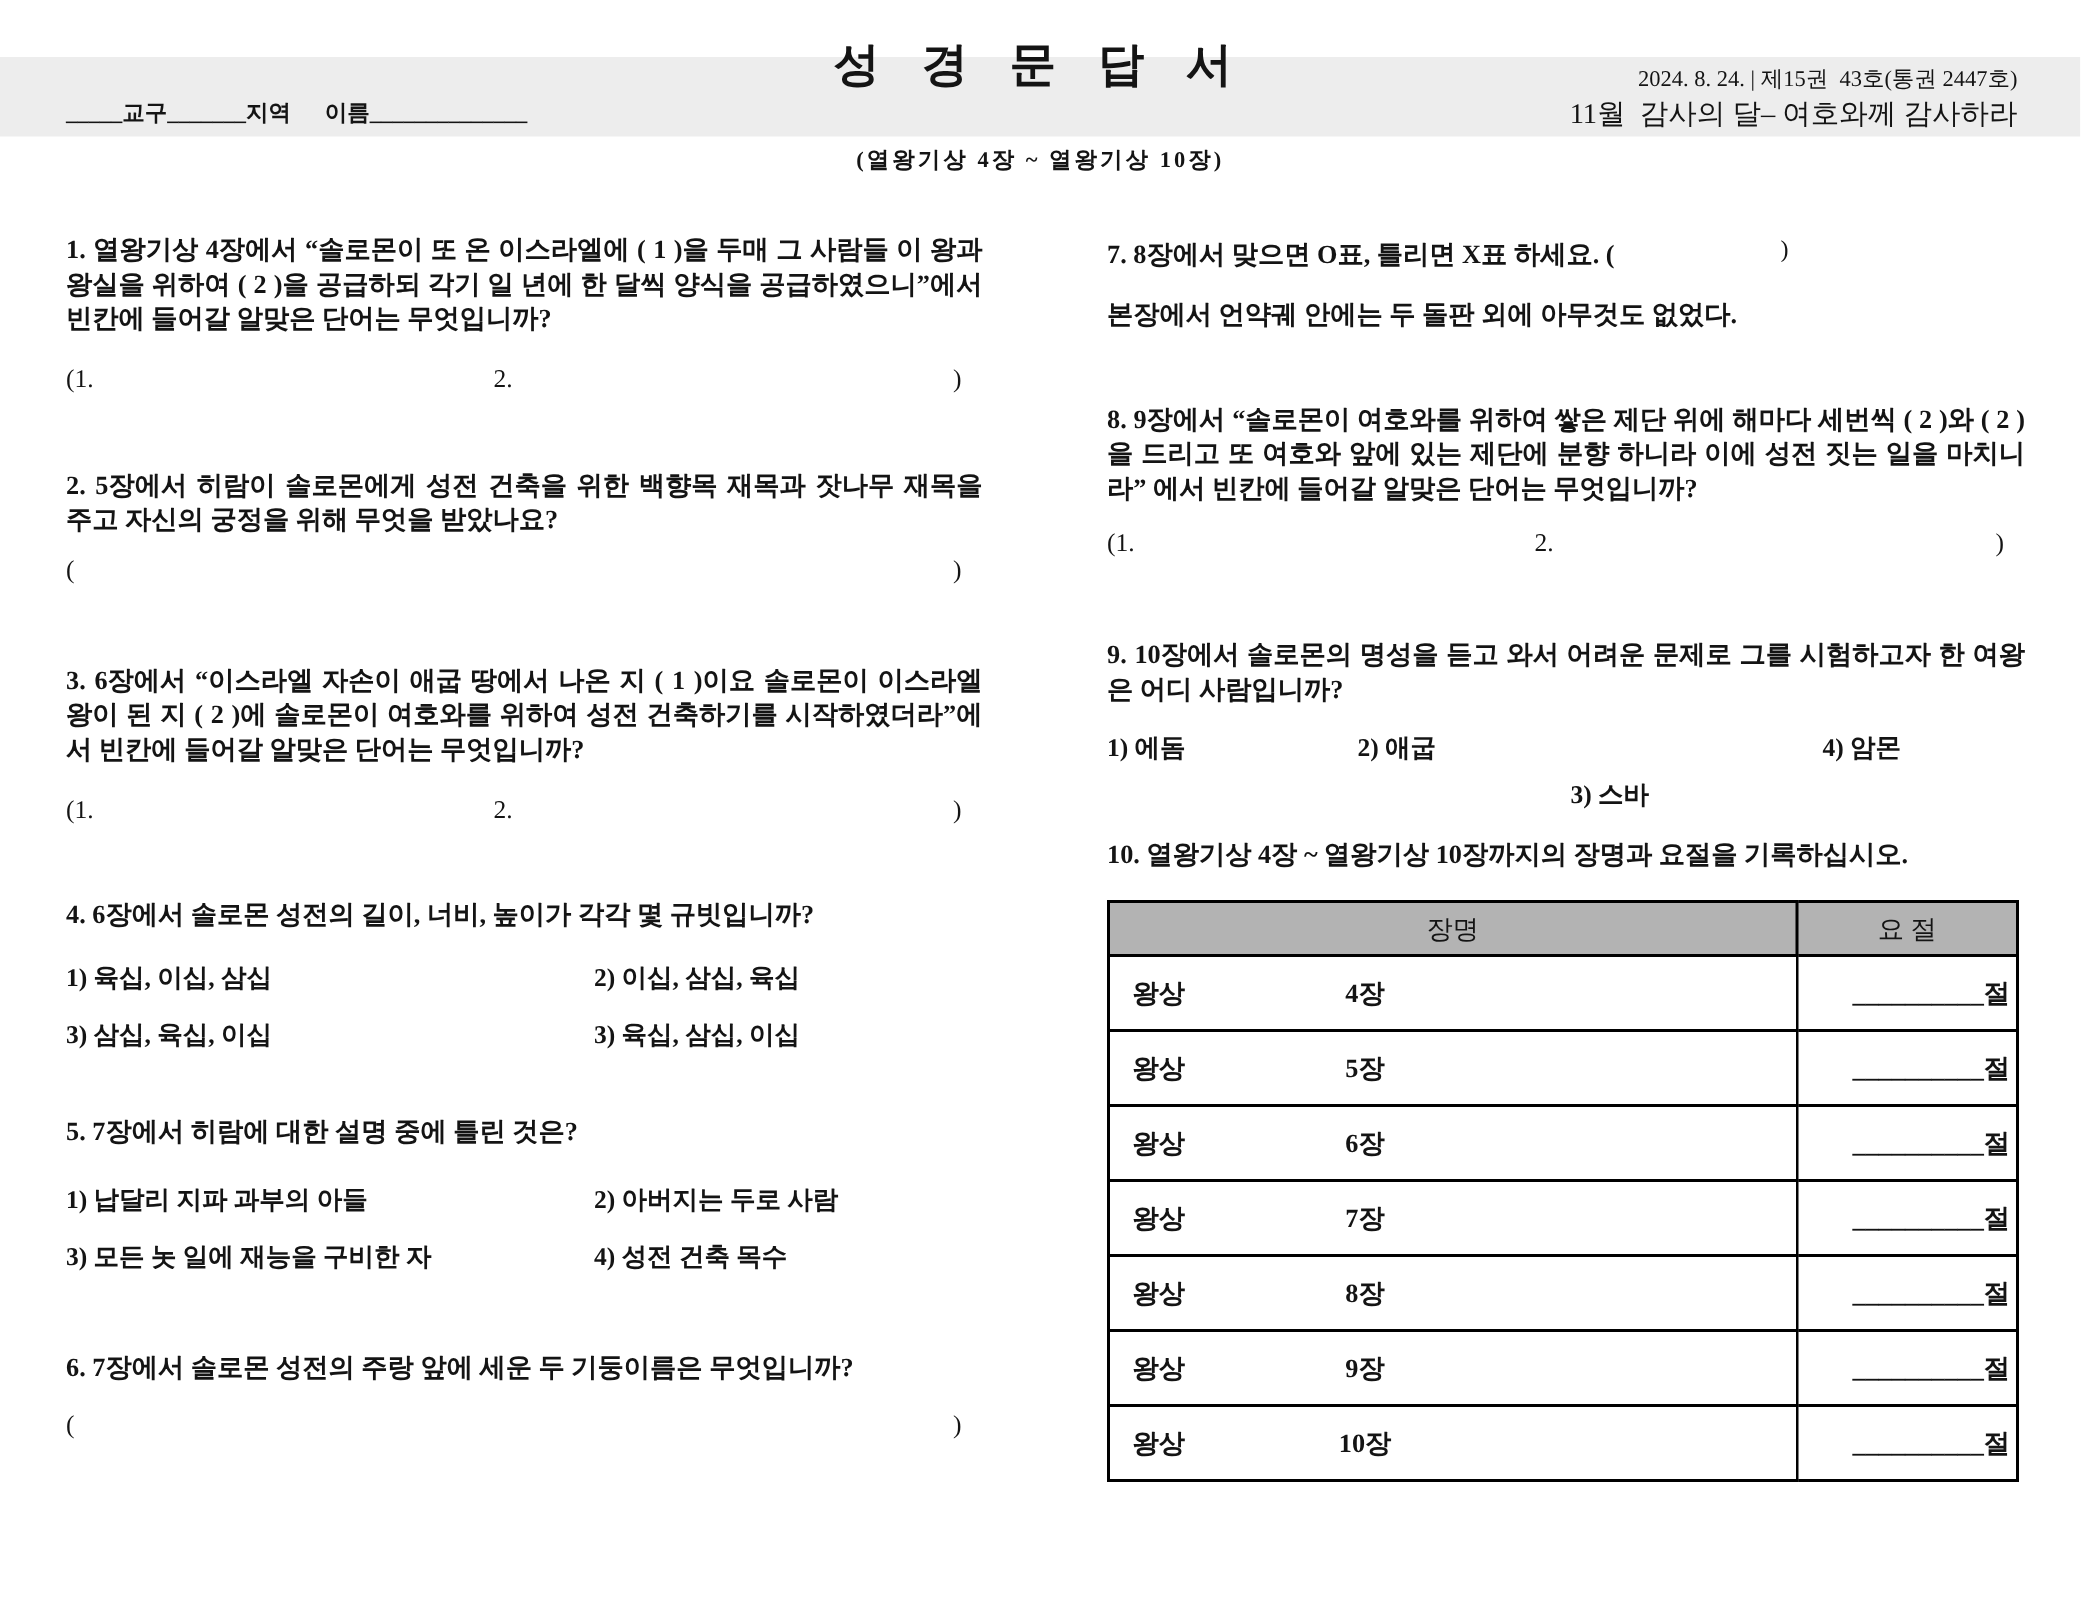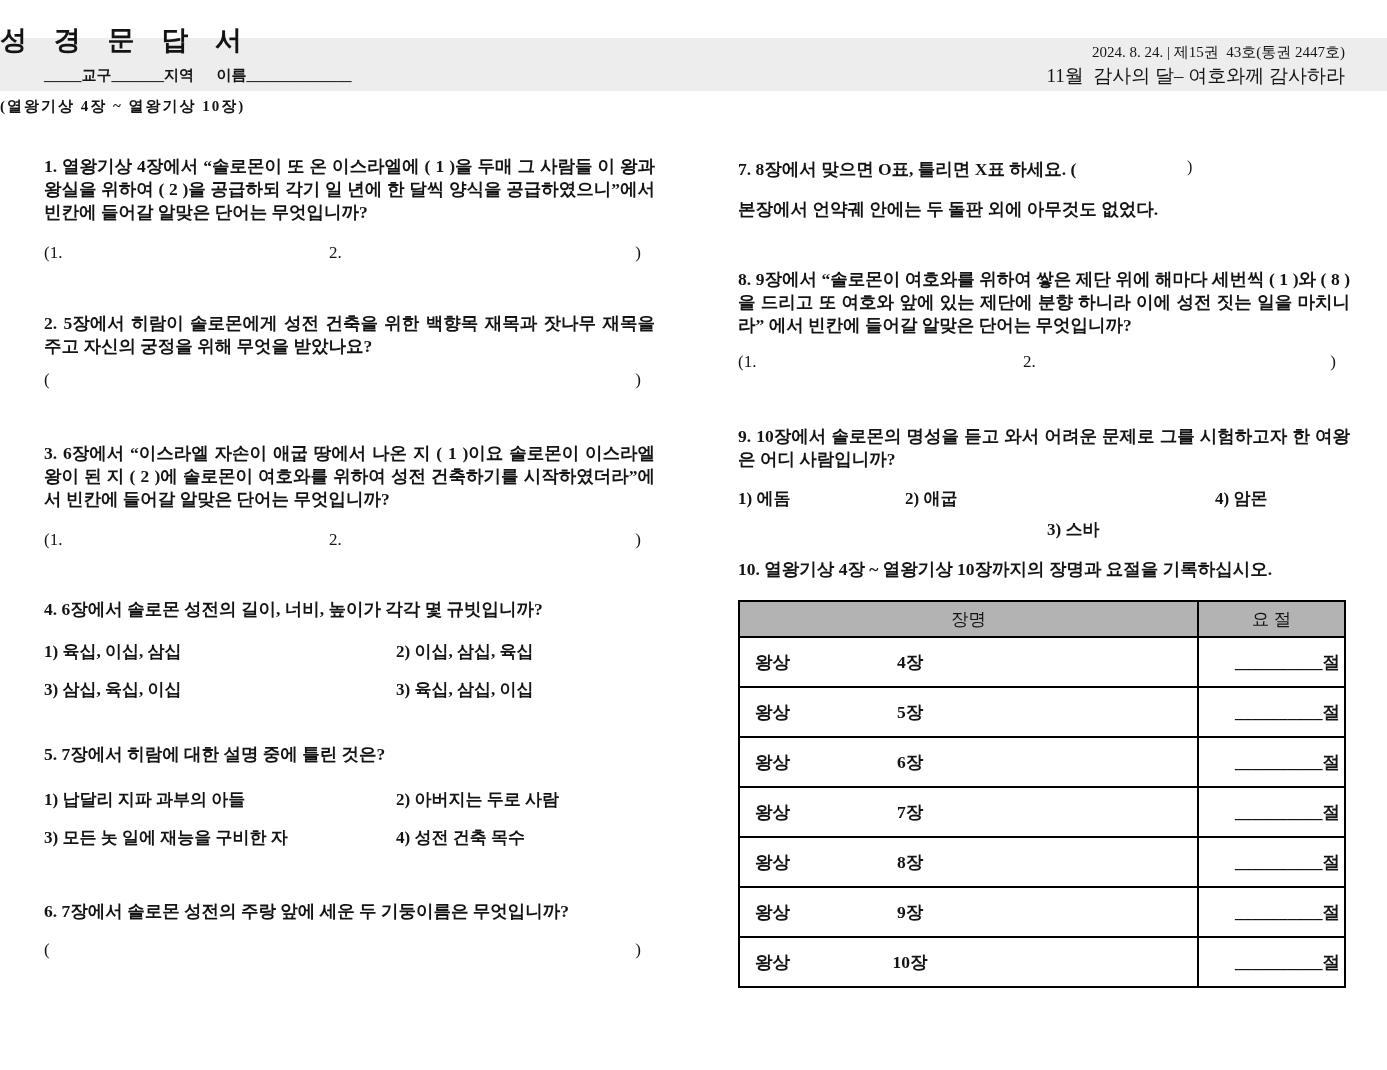--- a/index.html
+++ b/index.html
@@ -14,39 +14,40 @@
     background:#ffffff;
     overflow:hidden;
   }
   
   .gray-band{
     position:absolute;left:0;top:38px;width:1387px;height:53px;
     background:#ededed;z-index:0;
   }
   .doc-title{
     position:absolute;left:0;right:0;top:22px;
-    text-align:left;
-    font-size:27px;font-weight:bold;letter-spacing:10px;
+    text-align:center;
+    font-size:31px;font-weight:bold;letter-spacing:10px;
     z-index:2;
   }
   .fill-line{
     position:absolute;left:44px;top:66px;
     font-size:15px;font-weight:bold;white-space:pre;
     z-index:2;
   }
   .issue-line{
     position:absolute;right:42px;top:43px;
     font-size:15px;white-space:pre;z-index:2;
   }
   .theme-line{
     position:absolute;right:42px;top:63px;
     font-size:19px;white-space:pre;z-index:2;
   }
   .subtitle{
     position:absolute;left:0;right:0;top:97px;
+    text-align:center;
     font-size:15px;font-weight:bold;letter-spacing:2px;
     z-index:2;
   }
   
   .col-l{left:44px;width:611px;}
   .col-r{left:738px;width:612px;}
   .qblock{position:absolute;}
   .qtext{
     font-size:17.5px;line-height:23px;font-weight:bold;
     text-align:justify;margin:0;
@@ -183,21 +184,21 @@
 
   <div id="q7" class="qblock col-r q7wrap">
     <p class="qtext single">7. 8장에서 맞으면 O표, 틀리면 X표 하세요. (</p>
     <span class="q7close">)</span>
   </div>
   <div id="q7s" class="qblock col-r">
     <p class="statement">본장에서 언약궤 안에는 두 돌판 외에 아무것도 없었다.</p>
   </div>
 
   <div id="q8" class="qblock col-r">
-    <p class="qtext">8. 9장에서 “솔로몬이 여호와를 위하여 쌓은 제단 위에 해마다 세번씩 (  1  )와 (  8  )을 드리고 또 여호와 앞에 있는 제단에 분향 하니라 이에 성전 짓는 일을 마치니라”  에서 빈칸에 들어갈 알맞은 단어는 무엇입니까?</p>
+    <p class="qtext">8. 9장에서 “솔로몬이 여호와를 위하여 쌓은 제단 위에 해마다 세번씩 (  2  )와 (  2  )을 드리고 또 여호와 앞에 있는 제단에 분향 하니라 이에 성전 짓는 일을 마치니라”  에서 빈칸에 들어갈 알맞은 단어는 무엇입니까?</p>
   </div>
   <div id="a8" class="ansline col-r">
     <span class="open">(1.</span>
     <span class="mid">2.</span>
     <span class="close">)</span>
   </div>
 
   <div id="q9" class="qblock col-r">
     <p class="qtext">9. 10장에서 솔로몬의 명성을 듣고 와서 어려운 문제로 그를 시험하고자 한 여왕은 어디 사람입니까?</p>
   </div>

